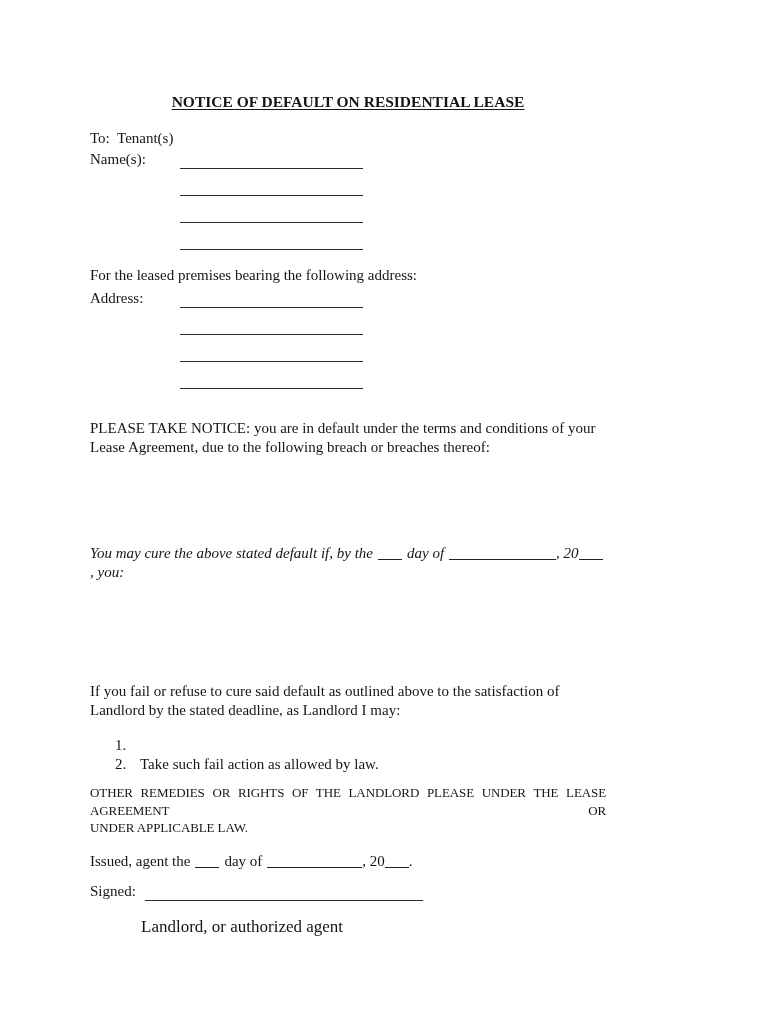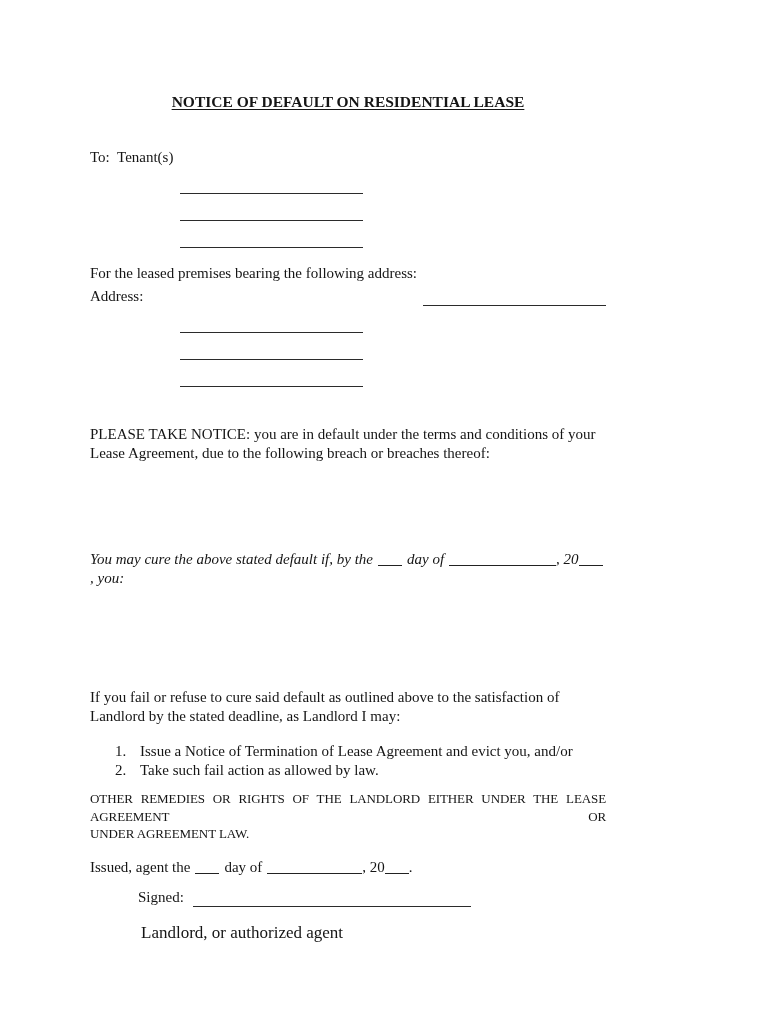--- a/index.html
+++ b/index.html
@@ -27,41 +27,41 @@
     text-align: center;
     line-height: 20px;
   }
   .title-text {
     font-weight: bold;
     font-size: 15.5px;
     text-decoration: underline;
     text-underline-offset: 2px;
   }
   .to-line {
-    margin-top: 36px;
+    margin-top: 17px;
     white-space: pre;
   }
   .frow {
     display: flex;
     align-items: flex-end;
     height: 27px;
   }
   .frow.first-name { height: 21px; }
-  .frow.first-addr { height: 23px; justify-content: space-between; }
+  .frow.first-addr { height: 23px; }
   .flabel {
     flex: 0 0 90px;
     width: 90px;
   }
   .fill {
     width: 183px;
     height: 0;
     border-bottom: 1.5px solid #2b2b2b;
   }
   .premises-line { margin-top: 16px; }
-  .notice-para { margin-top: 38px; }
+  .notice-para { margin-top: 30px; }
   .cure-line { margin-top: 87px; font-style: italic; }
   .fail-para { margin-top: 100px; }
   .iblank {
     display: inline-block;
     border-bottom: 1.5px solid #222222;
     height: 1px;
     margin-bottom: -2px;
   }
   .iblank.day   { width: 24px;  margin-left: 5px; margin-right: 5px; }
   .iblank.month { width: 107px; margin-left: 5px; }
@@ -79,21 +79,20 @@
   .jline {
     text-align: justify;
     text-align-last: justify;
   }
   .issued-line { margin-top: 15px; }
   .sig-row {
     display: flex;
     align-items: flex-end;
     height: 22px;
     margin-top: 8px;
-    margin-left: 48px;
   }
   .sig-fill {
     width: 278px;
     height: 0;
     border-bottom: 1.5px solid #2b2b2b;
     margin-left: 9px;
   }
   .sig-caption {
     margin-left: 51px;
     margin-top: 18px;
@@ -106,20 +105,24 @@
 
 <div class="page">
 
   <div class="title-row">
     <span class="title-text">NOTICE OF DEFAULT ON RESIDENTIAL LEASE</span>
   </div>
 
   <div class="to-line">To:  Tenant(s)</div>
 
   <div>
+    <div class="frow first-name">
+      <span class="flabel">Name(s):</span>
+      <span class="fill"></span>
+    </div>
     <div class="frow">
       <span class="flabel"></span>
       <span class="fill"></span>
     </div>
     <div class="frow">
       <span class="flabel"></span>
       <span class="fill"></span>
     </div>
     <div class="frow">
       <span class="flabel"></span>
@@ -152,31 +155,30 @@
 
   <div class="cure-line">
     <span>You may cure the above stated default if, by the</span><span class="iblank day"></span><span>day of</span><span class="iblank month"></span><span>, 20</span><span class="iblank year"></span><span>, you:</span>
   </div>
 
   <div class="fail-para">If you fail or refuse to cure said default as outlined above to the satisfaction of Landlord by the stated deadline, as Landlord I may:</div>
 
   <div class="rlist">
     <div class="ritem">
       <span class="rnum">1.</span>
-      <span>Issue a Notice of Termination of Lease Agreement and evict you, and/or</span>
     </div>
     <div class="ritem">
       <span class="rnum">2.</span>
       <span>Take such fail action as allowed by law.</span>
     </div>
   </div>
 
   <div class="caps-para">
-    <div class="jline">OTHER REMEDIES OR RIGHTS OF THE LANDLORD EITHER UNDER THE LEASE AGREEMENT OR</div>
-    <div>UNDER AGREEMENT LAW.</div>
+    <div class="jline">OTHER REMEDIES OR RIGHTS OF THE LANDLORD PLEASE UNDER THE LEASE AGREEMENT OR</div>
+    <div>UNDER APPLICABLE LAW.</div>
   </div>
 
   <div class="issued-line">
     <span>Issued, agent the</span><span class="iblank day"></span><span>day of</span><span class="iblank month-sm"></span><span>, 20</span><span class="iblank year"></span><span>.</span>
   </div>
 
   <div class="sig-row">
     <span>Signed:</span>
     <span class="sig-fill"></span>
   </div>

